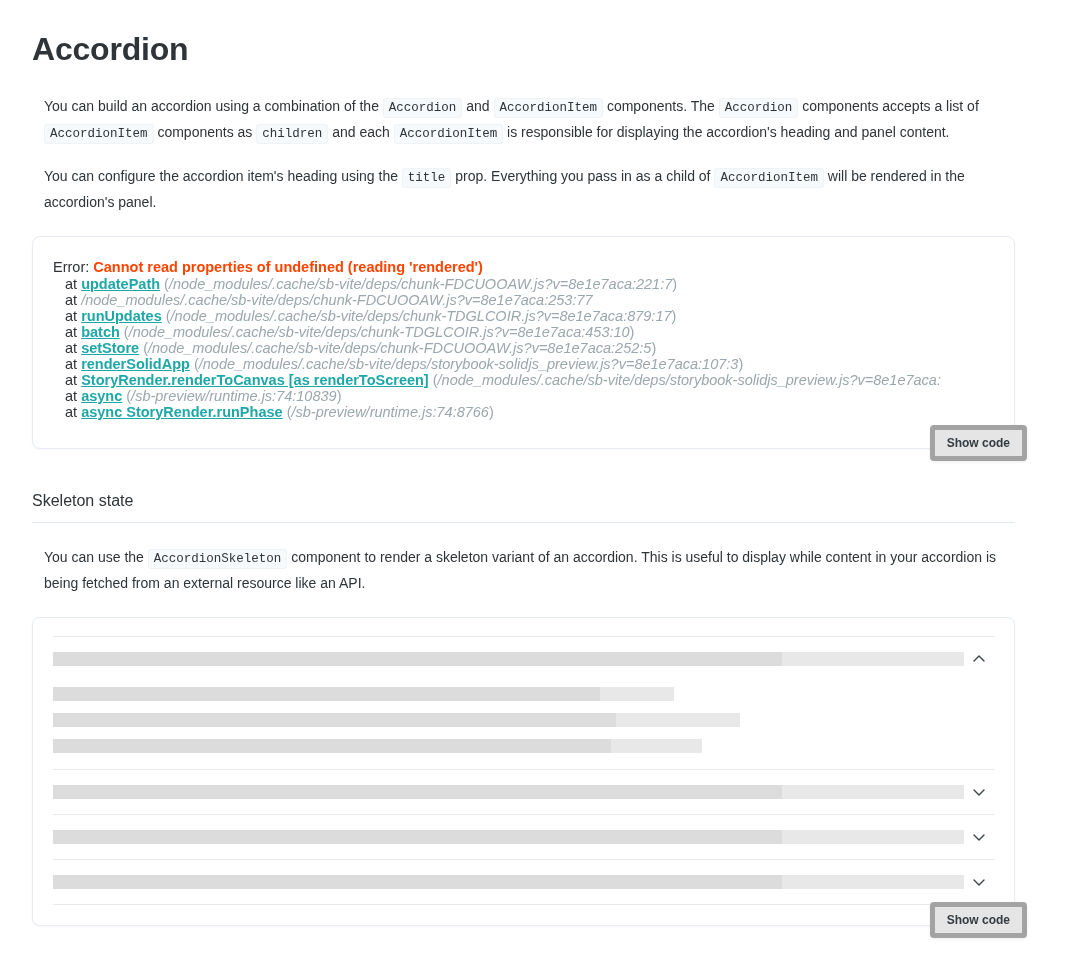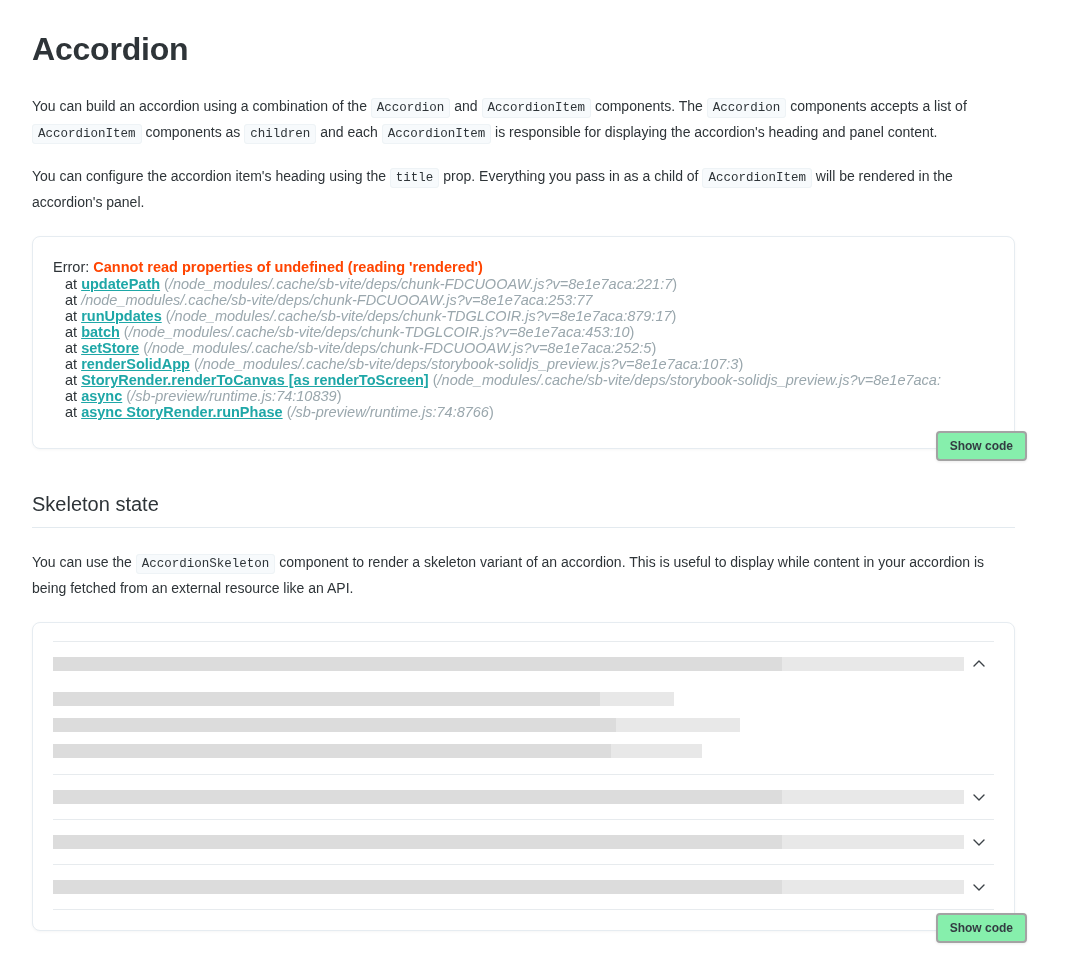--- a/index.html
+++ b/index.html
@@ -24,37 +24,37 @@
   
   h1.doc-title {
     font-size: 32px;
     font-weight: bold;
     line-height: 1.2;
     margin: 0 0 26px 0;
     color: #2e3438;
     letter-spacing: -0.2px;
   }
   h2.section-title {
-    font-size: 20px;
+    font-size: 16px;
     font-weight: normal;
     line-height: 1.3;
     margin: 0;
     padding-bottom: 10px;
     color: #2e3438;
   }
   .section-head {
     border-bottom: 1px solid #e3eaef;
     margin-bottom: 22px;
   }
 
   
   p.doc-p {
     font-size: 14px;
     line-height: 24px;
-    margin: 0 0 18px 0;
+    margin: 0 0 18px 12px;
     color: #2e3438;
   }
   p.doc-p:last-child { margin-bottom: 0; }
 
   code.tok {
     font-family: "Liberation Mono", monospace;
     font-size: 12.5px;
     background: #f7fafc;
     border: 1px solid #eef3f6;
     border-radius: 3px;
@@ -70,22 +70,22 @@
     border-radius: 8px;
     background: #ffffff;
     box-shadow: 0 1px 3px rgba(0,0,0,0.04);
     margin-top: 22px;
   }
 
   .show-code-btn {
     position: absolute;
     right: -13px;
     bottom: -13px;
-    background: #86efac;
-    border: 2px solid #a3a3a3;
+    background: #e5e5e5;
+    border: 5px solid #a3a3a3;
     border-radius: 4px;
     box-shadow: 0 1px 3px rgba(0,0,0,0.08);
     font-size: 12px;
     font-weight: bold;
     color: #333c42;
     padding: 7px 12px;
     cursor: pointer;
     font-family: "Liberation Sans", sans-serif;
     line-height: 1;
   }

